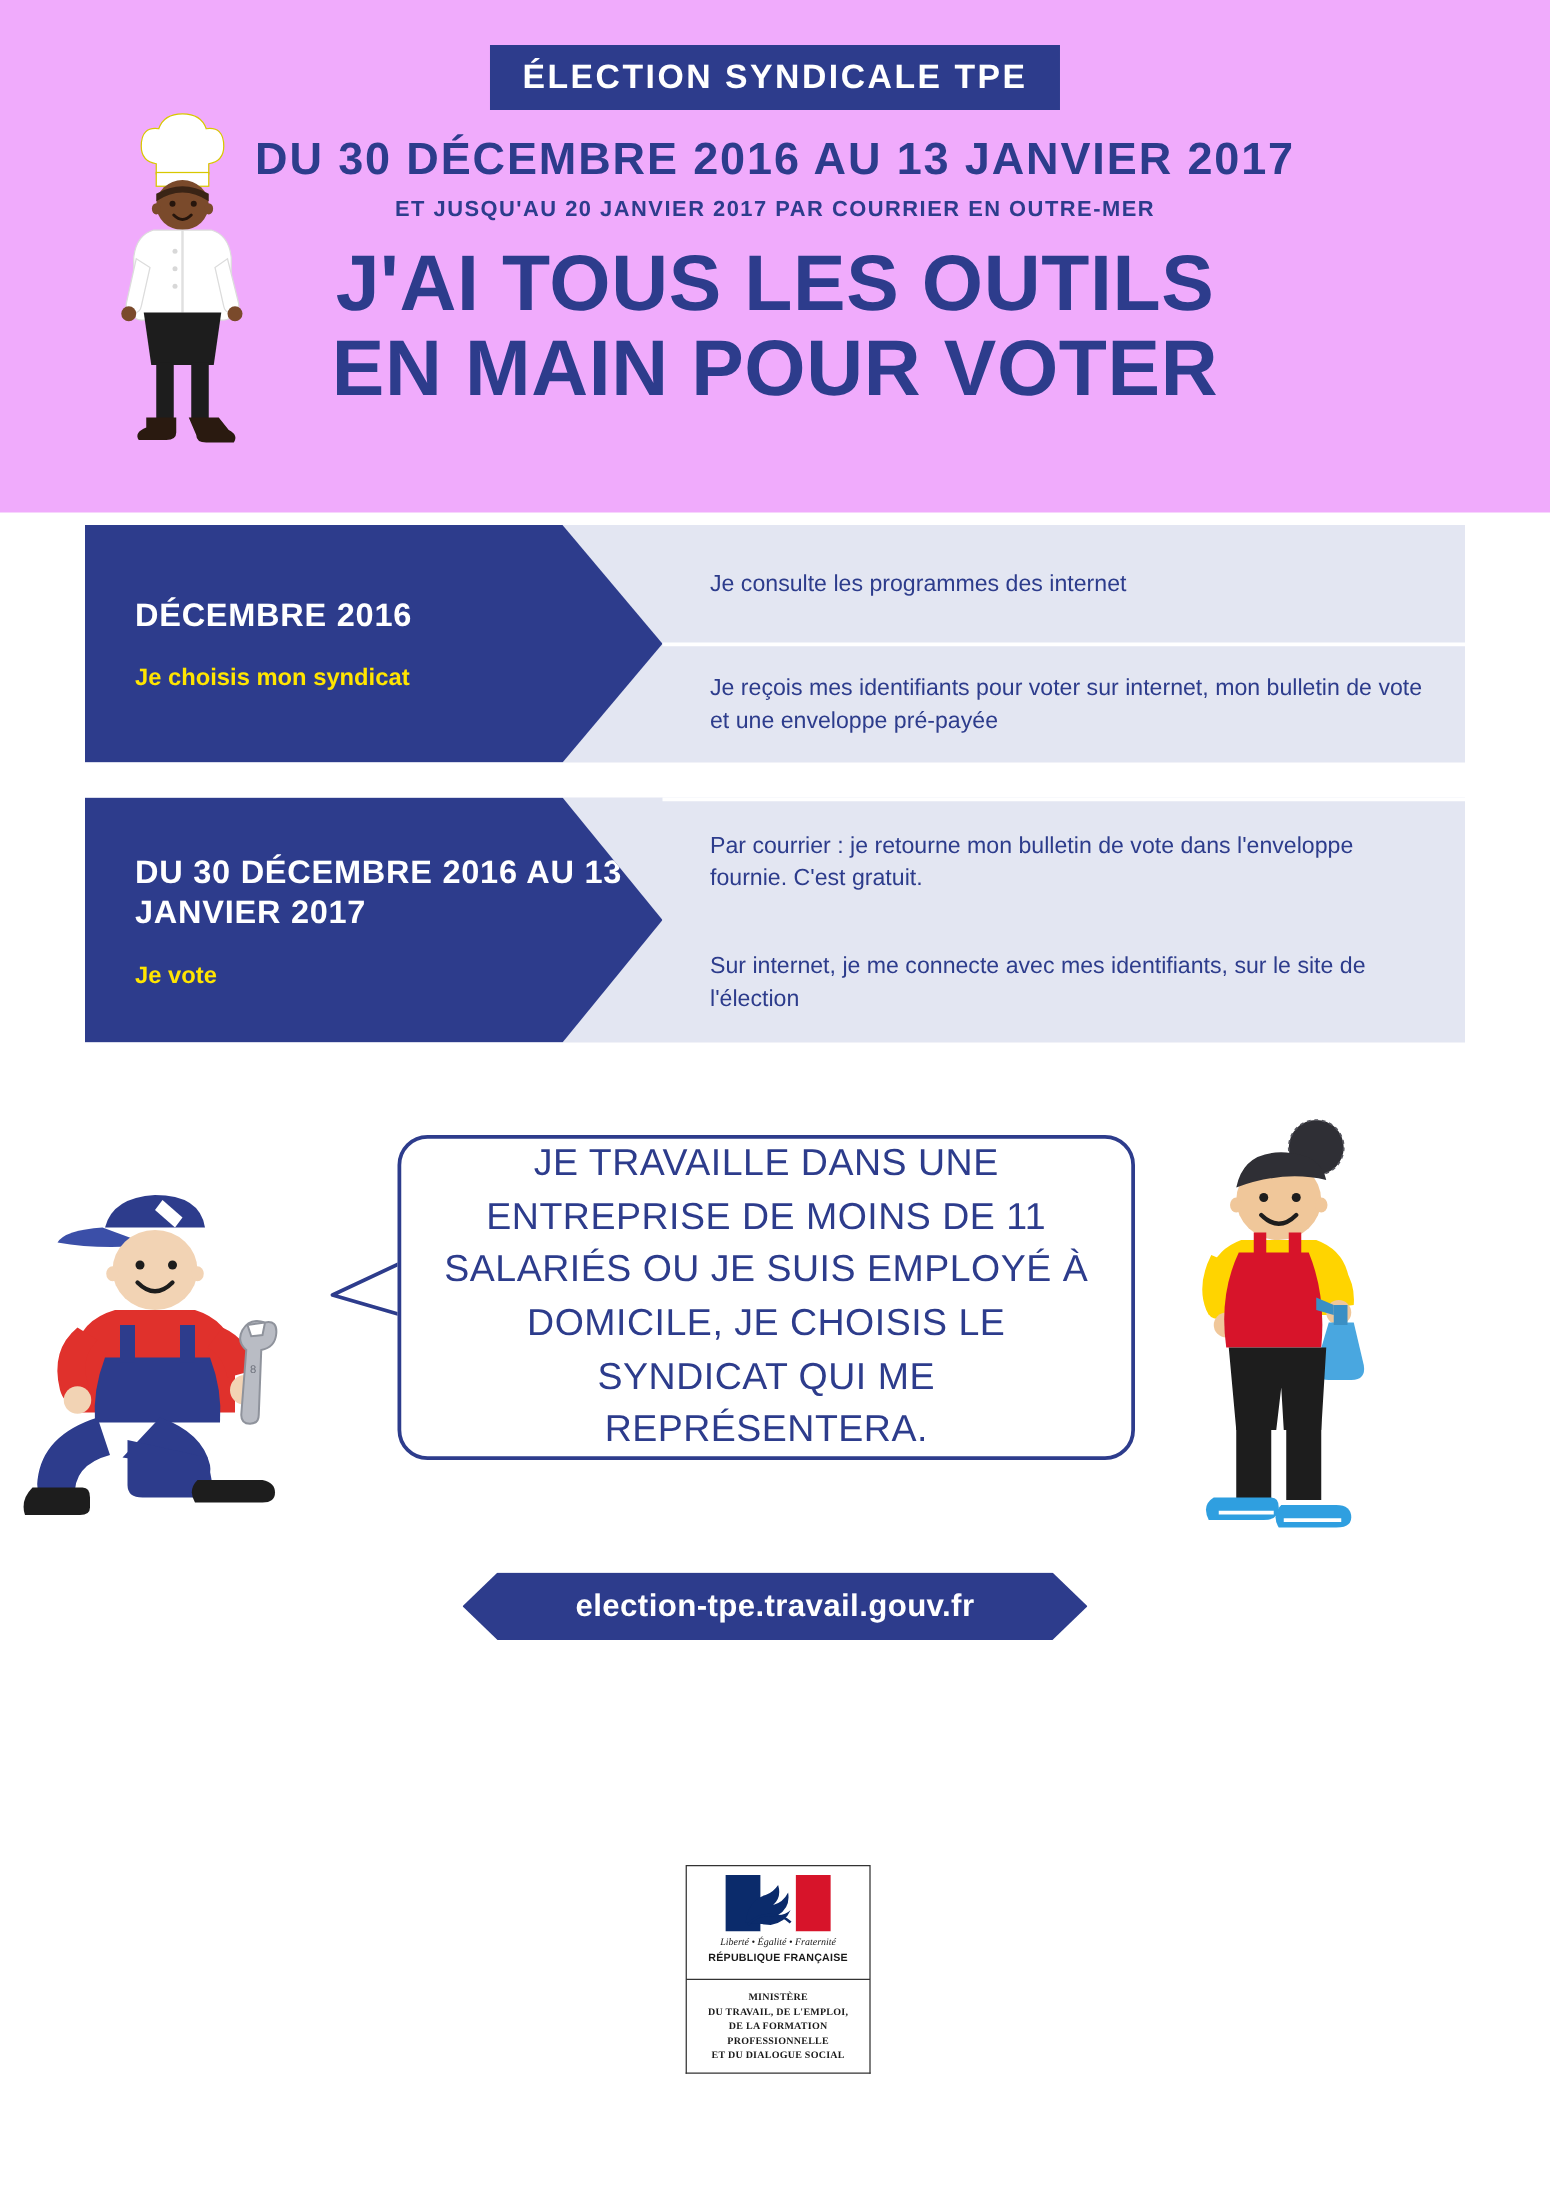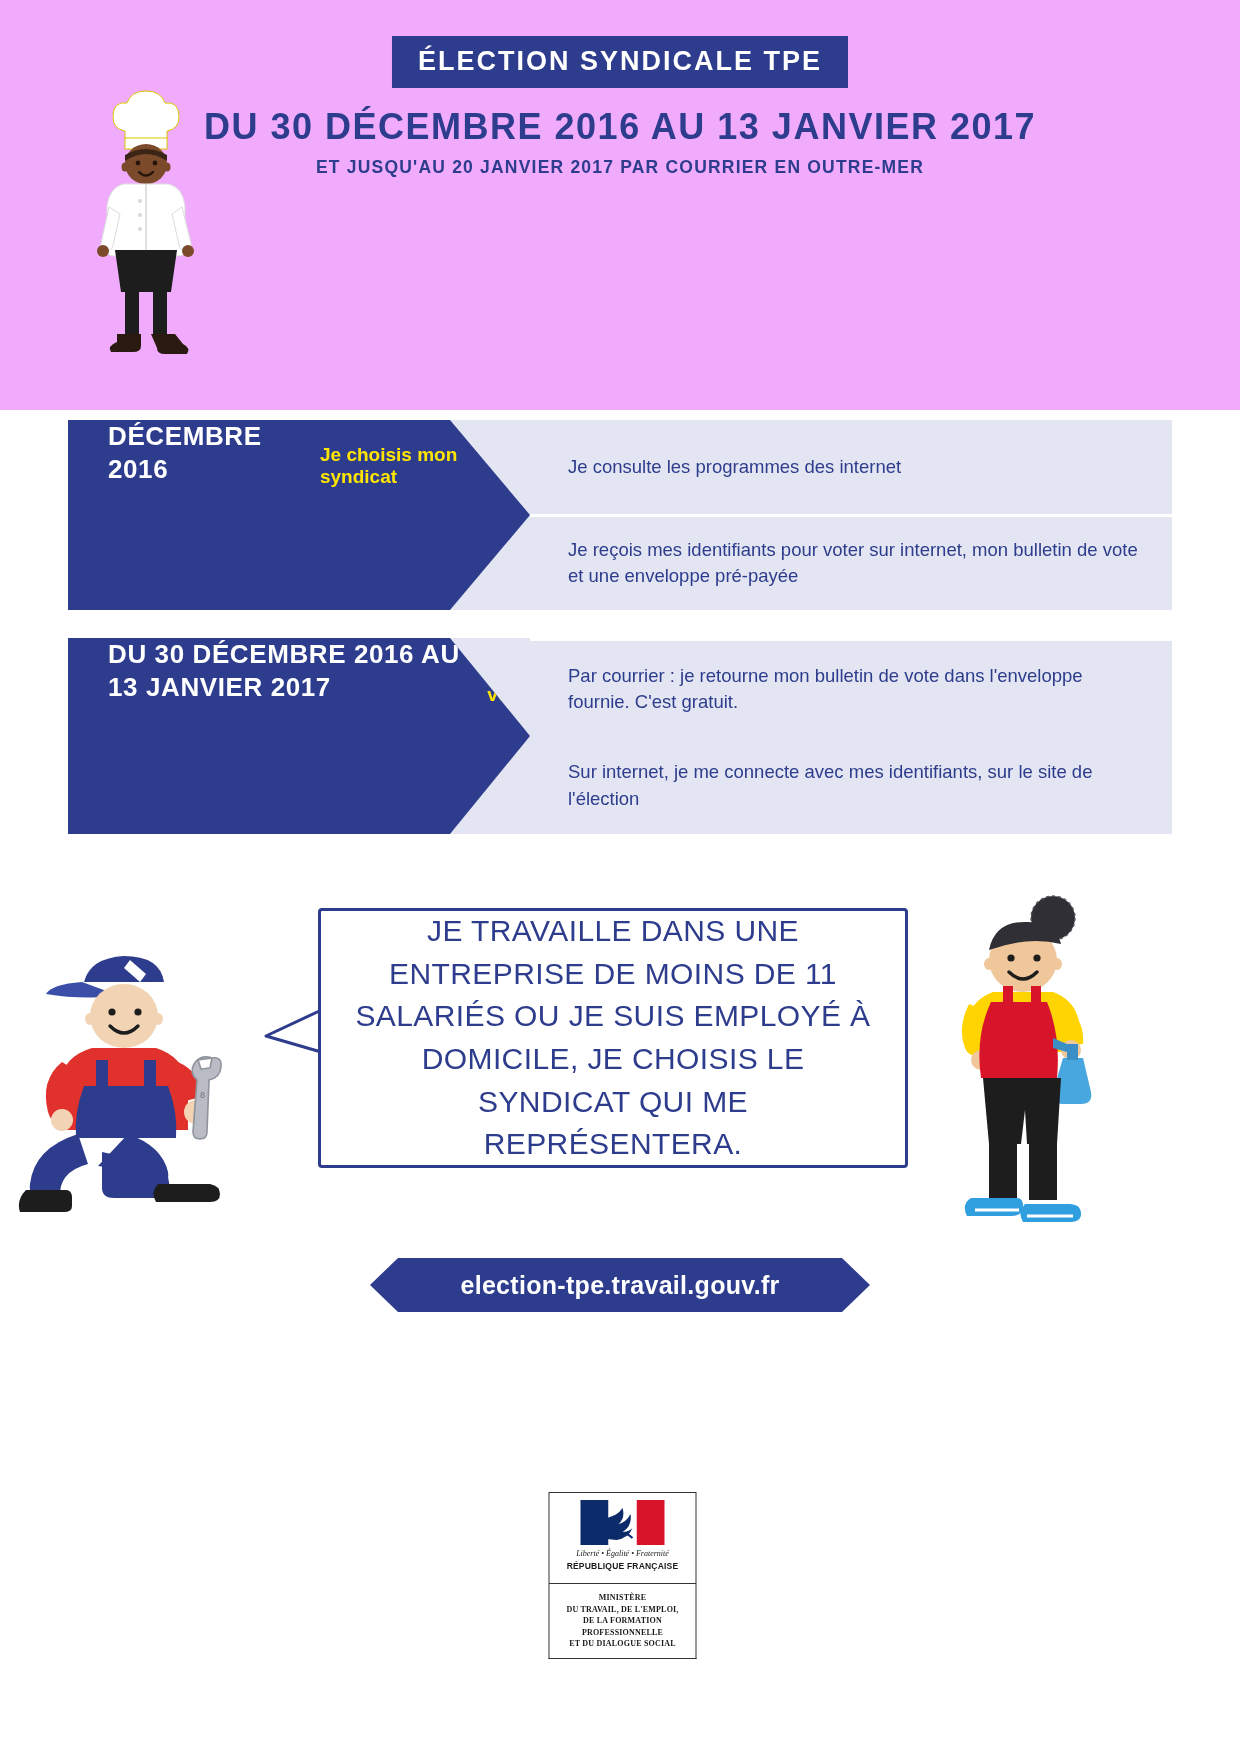--- a/index.html
+++ b/index.html
@@ -86,21 +86,21 @@
   .block-left {
     position: absolute;
     left: 0; top: 0;
     height: 100%;
     width: 462px;
     background: #2d3c8c;
     clip-path: polygon(0 0, 382px 0, 462px 50%, 382px 100%, 0 100%);
     color: #ffffff;
     padding: 0 0 0 40px;
     display: flex;
-    flex-direction: row;
+    flex-direction: column;
     justify-content: center;
   }
   .left-date {
     font-size: 26px;
     font-weight: bold;
     letter-spacing: 0.6px;
     line-height: 1.25;
   }
   .left-sub {
     font-size: 19px;
@@ -125,21 +125,21 @@
     line-height: 1.42;
   }
   .right-row.sep { border-top: 3px solid #ffffff; }
 
   
   .bubble {
     position: absolute;
     left: 318px; top: 908px;
     width: 590px; height: 260px;
     border: 3px solid #2d3c8c;
-    border-radius: 4px;
+    border-radius: 24px;
     background: #ffffff;
     display: flex;
     align-items: center;
     justify-content: center;
   }
   .bubble-text {
     color: #2d3c8c;
     font-size: 30px;
     line-height: 1.42;
     text-align: center;
@@ -243,20 +243,24 @@
   }
 </style>
 </head>
 <body>
 
 <div class="header">
 
   <div class="header-badge">ÉLECTION SYNDICALE TPE</div>
   <div class="header-dates">DU 30 DÉCEMBRE 2016 AU 13 JANVIER 2017</div>
   <div class="header-subdates">ET JUSQU'AU 20 JANVIER 2017 PAR COURRIER EN OUTRE-MER</div>
+  <div class="header-title">
+    <span>J'AI TOUS LES OUTILS</span><br>
+    <span>EN MAIN POUR VOTER</span>
+  </div>
 
   <div class="chef">
     <svg viewBox="0 0 150 275" width="150" height="275" aria-hidden="true">
 
       <path d="M42 18 q-14 -2 -14 14 q0 12 12 14 l0 8 l42 0 l0 -8 q12 -2 12 -14 q0 -16 -14 -14 q-4 -12 -19 -12 q-15 0 -19 12 z" fill="#ffffff" stroke="#d8c800" stroke-width="1"></path>
       <rect x="40" y="53" width="42" height="11" fill="#ffffff" stroke="#d8c800" stroke-width="1"></rect>
 
       <ellipse cx="61" cy="79" rx="21" ry="20" fill="#7a4a2b"></ellipse>
       <path d="M40 76 q21 -14 42 0 l0 -6 q-21 -12 -42 0 z" fill="#3a2415"></path>
       <circle cx="53" cy="78" r="2.4" fill="#26150c"></circle>

